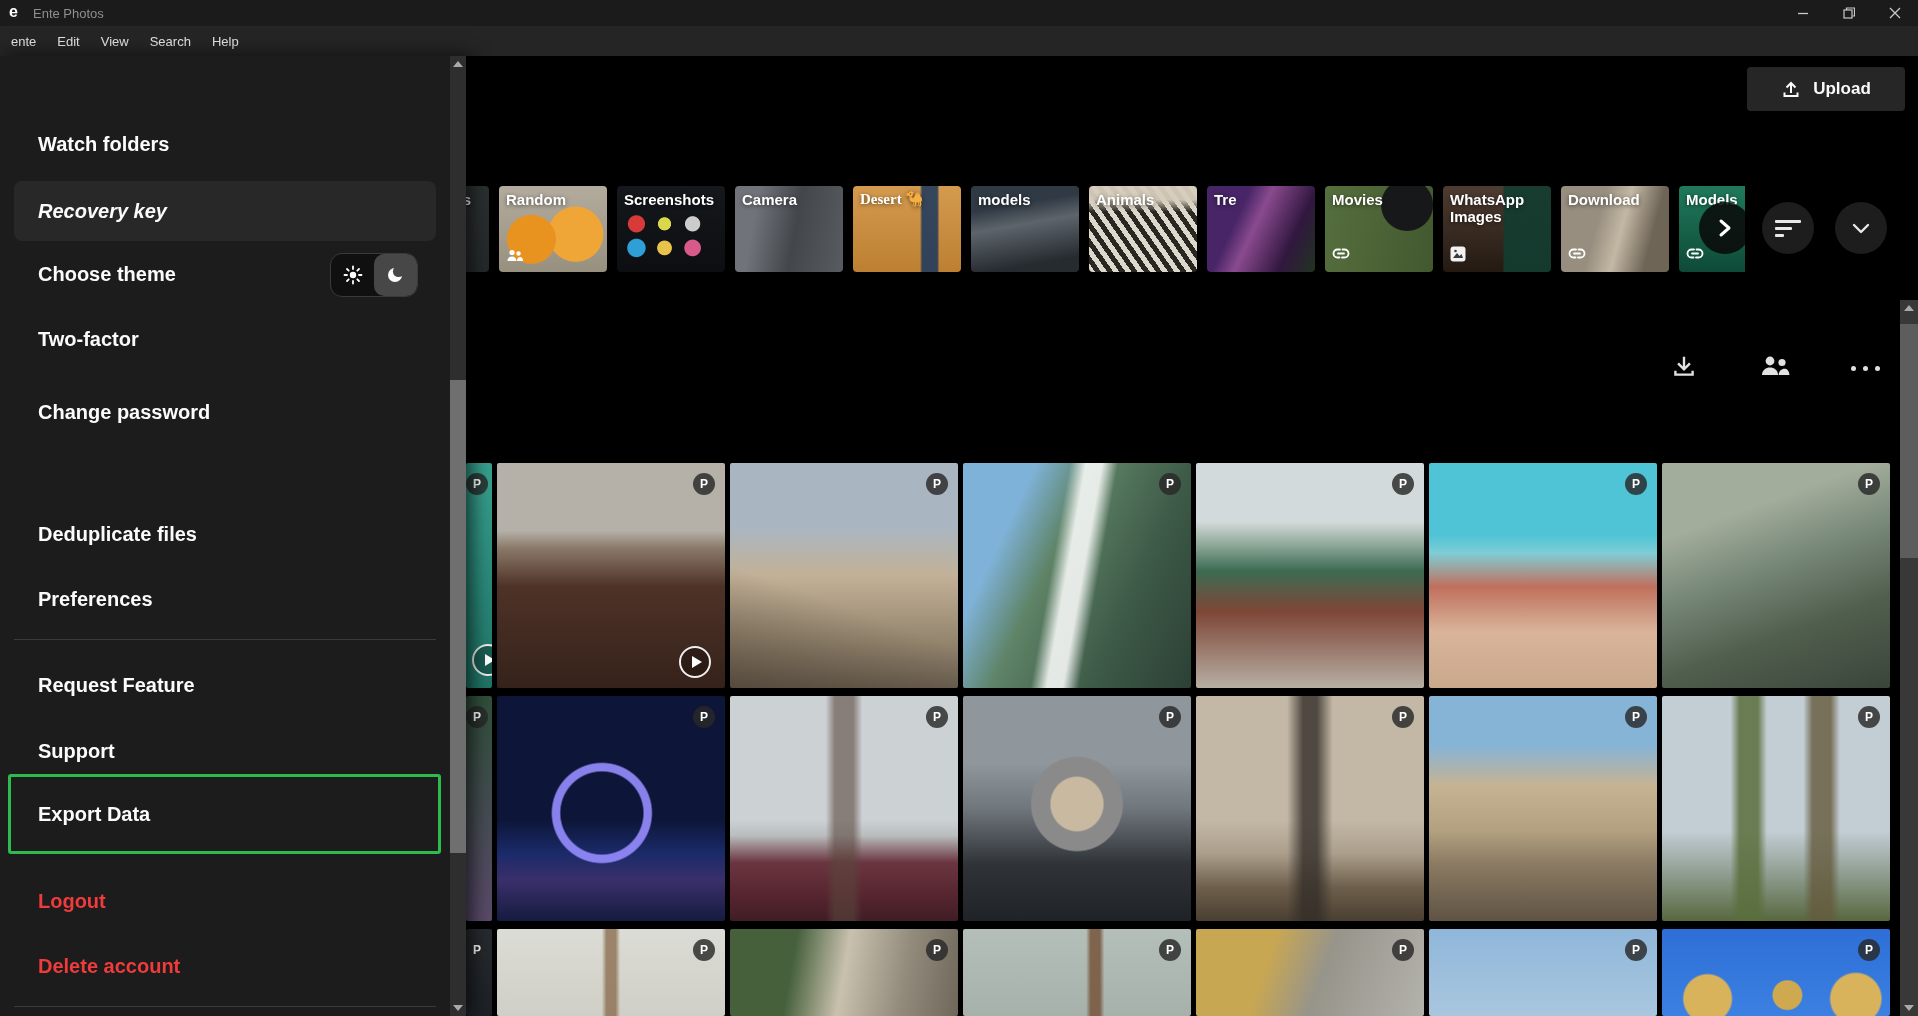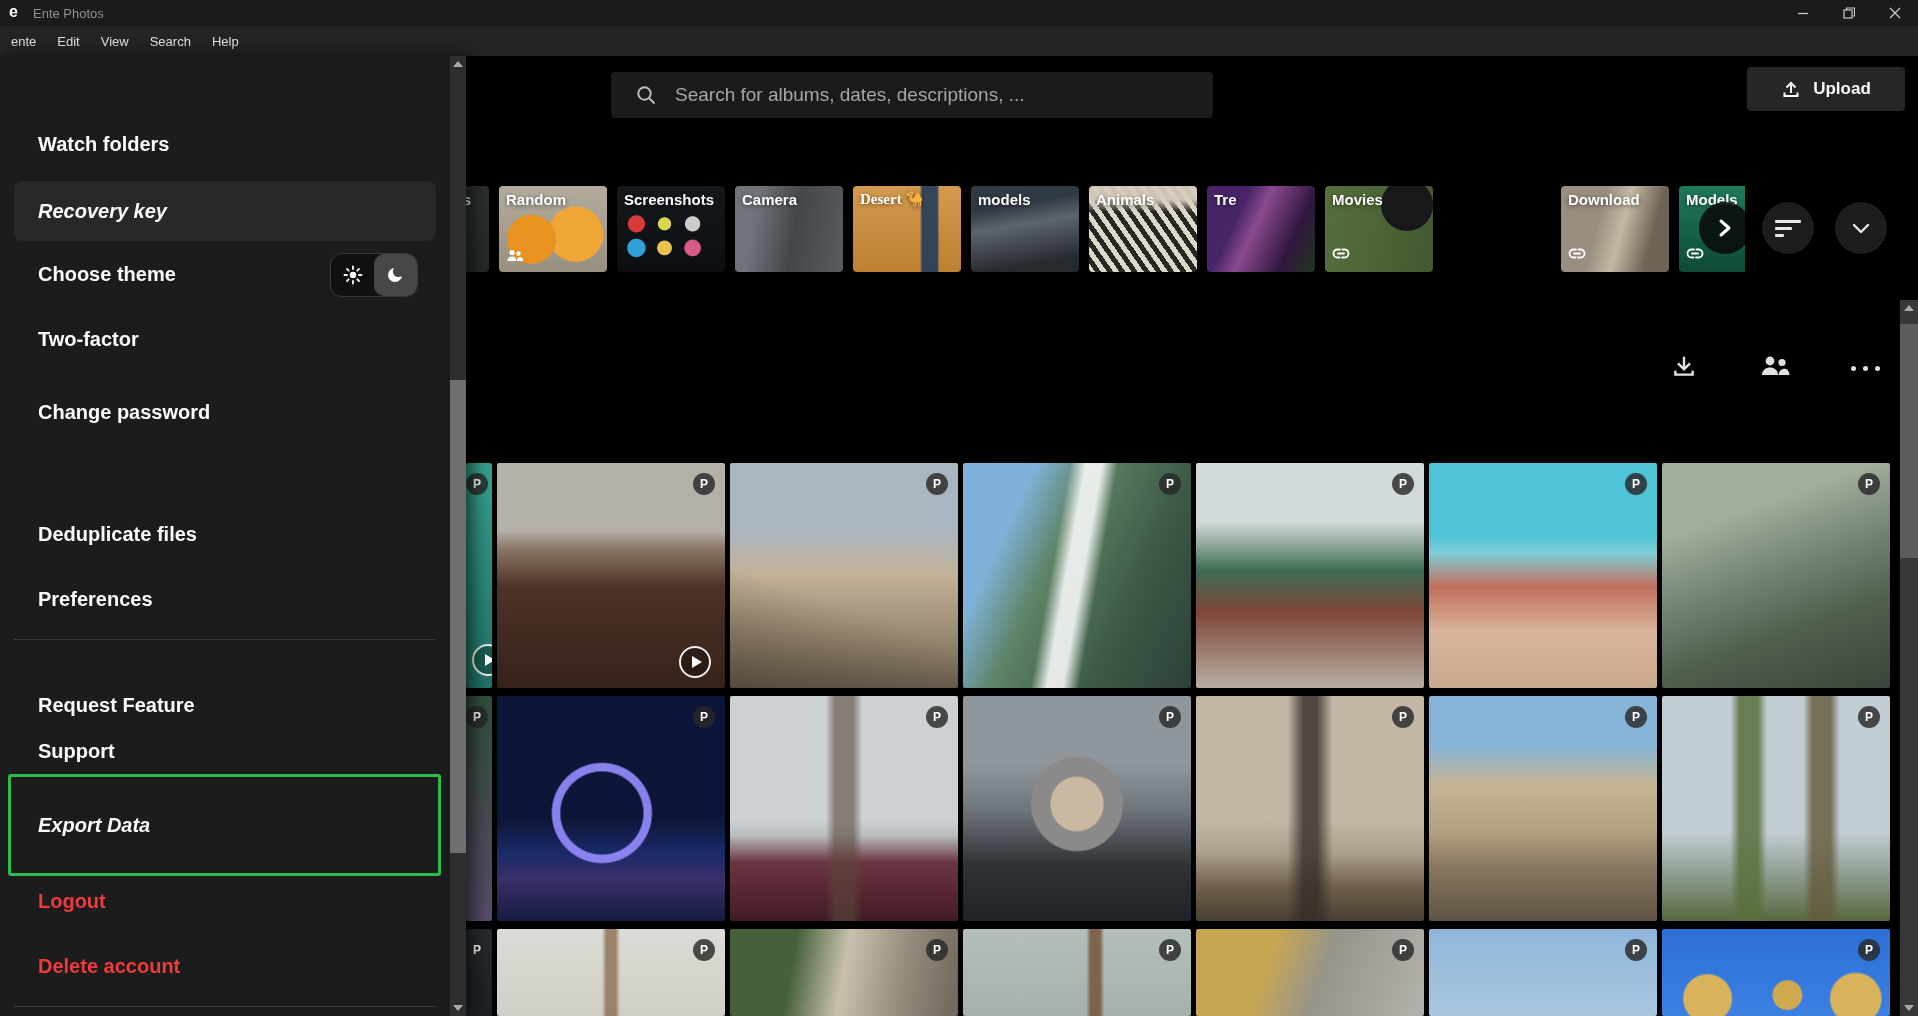--- a/index.html
+++ b/index.html
@@ -65,23 +65,23 @@
                  border-bottom:6px solid transparent;margin-left:3px;}
 
   
   .drawer{position:absolute;left:0;top:56px;width:466px;height:960px;background:#1c1c1c;
           box-shadow:6px 0 18px rgba(0,0,0,.65);}
   .side-row{position:absolute;left:0;width:450px;height:46px;display:flex;align-items:center;
             padding-left:38px;box-sizing:border-box;font-size:20px;font-weight:600;color:#fbfbfb;}
   .side-hl{position:absolute;left:14px;width:422px;height:60px;background:#282828;border-radius:8px;
            display:flex;align-items:center;padding-left:24px;box-sizing:border-box;
            font-size:20px;font-weight:600;color:#fbfbfb;font-style:italic;}
-  .side-sel{position:absolute;left:8px;width:433px;height:102px;border:3px solid #2cbb4e;border-radius:3px;
+  .side-sel{position:absolute;left:8px;width:433px;height:80px;border:3px solid #2cbb4e;border-radius:3px;
             display:flex;align-items:center;padding-left:27px;box-sizing:border-box;
-            font-size:20px;font-weight:600;color:#fbfbfb;font-style:italic;}
+            font-size:20px;font-weight:600;color:#fbfbfb;}
   .side-div{position:absolute;left:14px;width:422px;height:1px;background:#3a3a3a;}
   .theme-toggle{position:absolute;left:330px;width:88px;height:44px;border-radius:12px;background:#101010;
                 border:1px solid #3a3a3a;display:flex;box-sizing:border-box;overflow:hidden;}
   .theme-seg{width:43px;height:100%;display:flex;align-items:center;justify-content:center;}
   .theme-seg.dark-sel{background:#474747;border-radius:10px;}
 
   
   .sb{position:absolute;background:#2e2e2e;}
   .sb .thumb{position:absolute;left:0;width:100%;background:#6f6f6f;}
   .sb .arrow{position:absolute;left:0;width:100%;height:16px;display:flex;align-items:center;justify-content:center;}
@@ -117,27 +117,20 @@
 <div class="menubar">
   <span class="menu-item">ente</span>
   <span class="menu-item">Edit</span>
   <span class="menu-item">View</span>
   <span class="menu-item">Search</span>
   <span class="menu-item">Help</span>
 </div>
 
 <div class="main">
 
-  <div class="search-bar">
-    <svg width="22" height="22" viewBox="0 0 22 22">
-      <circle cx="9.5" cy="9.5" r="6.2" fill="none" stroke="#bdbdbd" stroke-width="2"></circle>
-      <line x1="14.2" y1="14.2" x2="19.5" y2="19.5" stroke="#bdbdbd" stroke-width="2"></line>
-    </svg>
-    <input class="search-input" placeholder="Search for albums, dates, descriptions, ..." style="">
-  </div>
 
   <div class="upload-btn">
     <svg width="20" height="20" viewBox="0 0 20 20">
       <path d="M10 14 V4 M5.5 8.5 L10 4 L14.5 8.5" fill="none" stroke="#fafafa" stroke-width="2"></path>
       <path d="M3.5 13.5 V17 H16.5 V13.5" fill="none" stroke="#fafafa" stroke-width="2"></path>
     </svg>
     <span>Upload</span>
   </div>
 
   <div class="album-strip" id="albumStrip">
@@ -152,20 +145,28 @@
           </svg></div>
       </div>
       <div class="album-tile" style="left: 1095px; background: linear-gradient(105deg, rgb(152, 142, 127) 0px, rgb(152, 142, 127) 35%, rgb(195, 184, 164) 55%, rgb(111, 101, 87) 80%);">
         <div class="album-label">Download</div>
         <div class="album-badge"><svg width="18" height="17" viewBox="0 0 18 17">
             <g fill="none" stroke="#fff" stroke-width="1.8" stroke-linecap="round">
               <path d="M7.5 12.5 H5.5 a4 4 0 0 1 0-8 h2.5"></path>
               <path d="M10.5 4.5 H12.5 a4 4 0 0 1 0 8 h-2.5"></path>
               <line x1="6" y1="8.5" x2="12" y2="8.5"></line>
             </g>
+          </svg></div>
+      </div>
+      <div class="album-tile" style="left: 977px; background: linear-gradient(90deg, rgba(0, 0, 0, 0) 55%, rgba(18, 60, 48, 0.9) 57%), linear-gradient(rgb(78, 60, 50), rgb(36, 26, 18));">
+        <div class="album-label">WhatsApp Images</div>
+        <div class="album-badge"><svg width="16" height="16" viewBox="0 0 16 16">
+            <rect x="0.5" y="0.5" width="15" height="15" rx="3" fill="#f2f2f2"></rect>
+            <path d="M3 12 L7 7 L9.5 10 L11.5 8 L13 12 z" fill="#3a3a3a"></path>
+            <circle cx="5.5" cy="5" r="1.3" fill="#3a3a3a"></circle>
           </svg></div>
       </div>
       <div class="album-tile" style="left: 859px; background: radial-gradient(circle at 76% 22%, rgb(23, 24, 26) 0px, rgb(23, 24, 26) 24%, rgba(0, 0, 0, 0) 25%), linear-gradient(100deg, rgb(86, 111, 62), rgb(66, 88, 47));">
         <div class="album-label">Movies</div>
         <div class="album-badge"><svg width="18" height="17" viewBox="0 0 18 17">
             <g fill="none" stroke="#fff" stroke-width="1.8" stroke-linecap="round">
               <path d="M7.5 12.5 H5.5 a4 4 0 0 1 0-8 h2.5"></path>
               <path d="M10.5 4.5 H12.5 a4 4 0 0 1 0 8 h-2.5"></path>
               <line x1="6" y1="8.5" x2="12" y2="8.5"></line>
             </g>
@@ -341,21 +342,21 @@
           <circle cx="10" cy="11" r="7" fill="#fff"></circle>
           <circle cx="13.5" cy="7.5" r="5.6" fill="#474747"></circle>
         </svg>
       </div>
     </div>
     <div class="side-row" style="top: 260px;">Two-factor</div>
     <div class="side-row" style="top: 333px;">Change password</div>
     <div class="side-row" style="top: 455px;">Deduplicate files</div>
     <div class="side-row" style="top: 520px;">Preferences</div>
     <div class="side-div" style="top: 583px;"></div>
-    <div class="side-row" style="top: 626px;">Request Feature</div>
+    <div class="side-row" style="top: 606px;">Request Feature</div>
     <div class="side-row" style="top: 672px;">Support</div>
     <div class="side-sel" style="border-color: rgb(44, 187, 78); top: 718px;">Export Data</div>
     <div class="side-row" style="color: rgb(239, 59, 59); top: 822px;">Logout</div>
     <div class="side-row" style="color: rgb(239, 59, 59); top: 887px;">Delete account</div>
     <div class="side-div" style="top: 950px;"></div>
   </div>
 
 <div class="sb" style="left:450px;top:56px;width:16px;height:960px;">
   <div class="arrow" style="top:0;">
       <div class="tri-up"></div>

